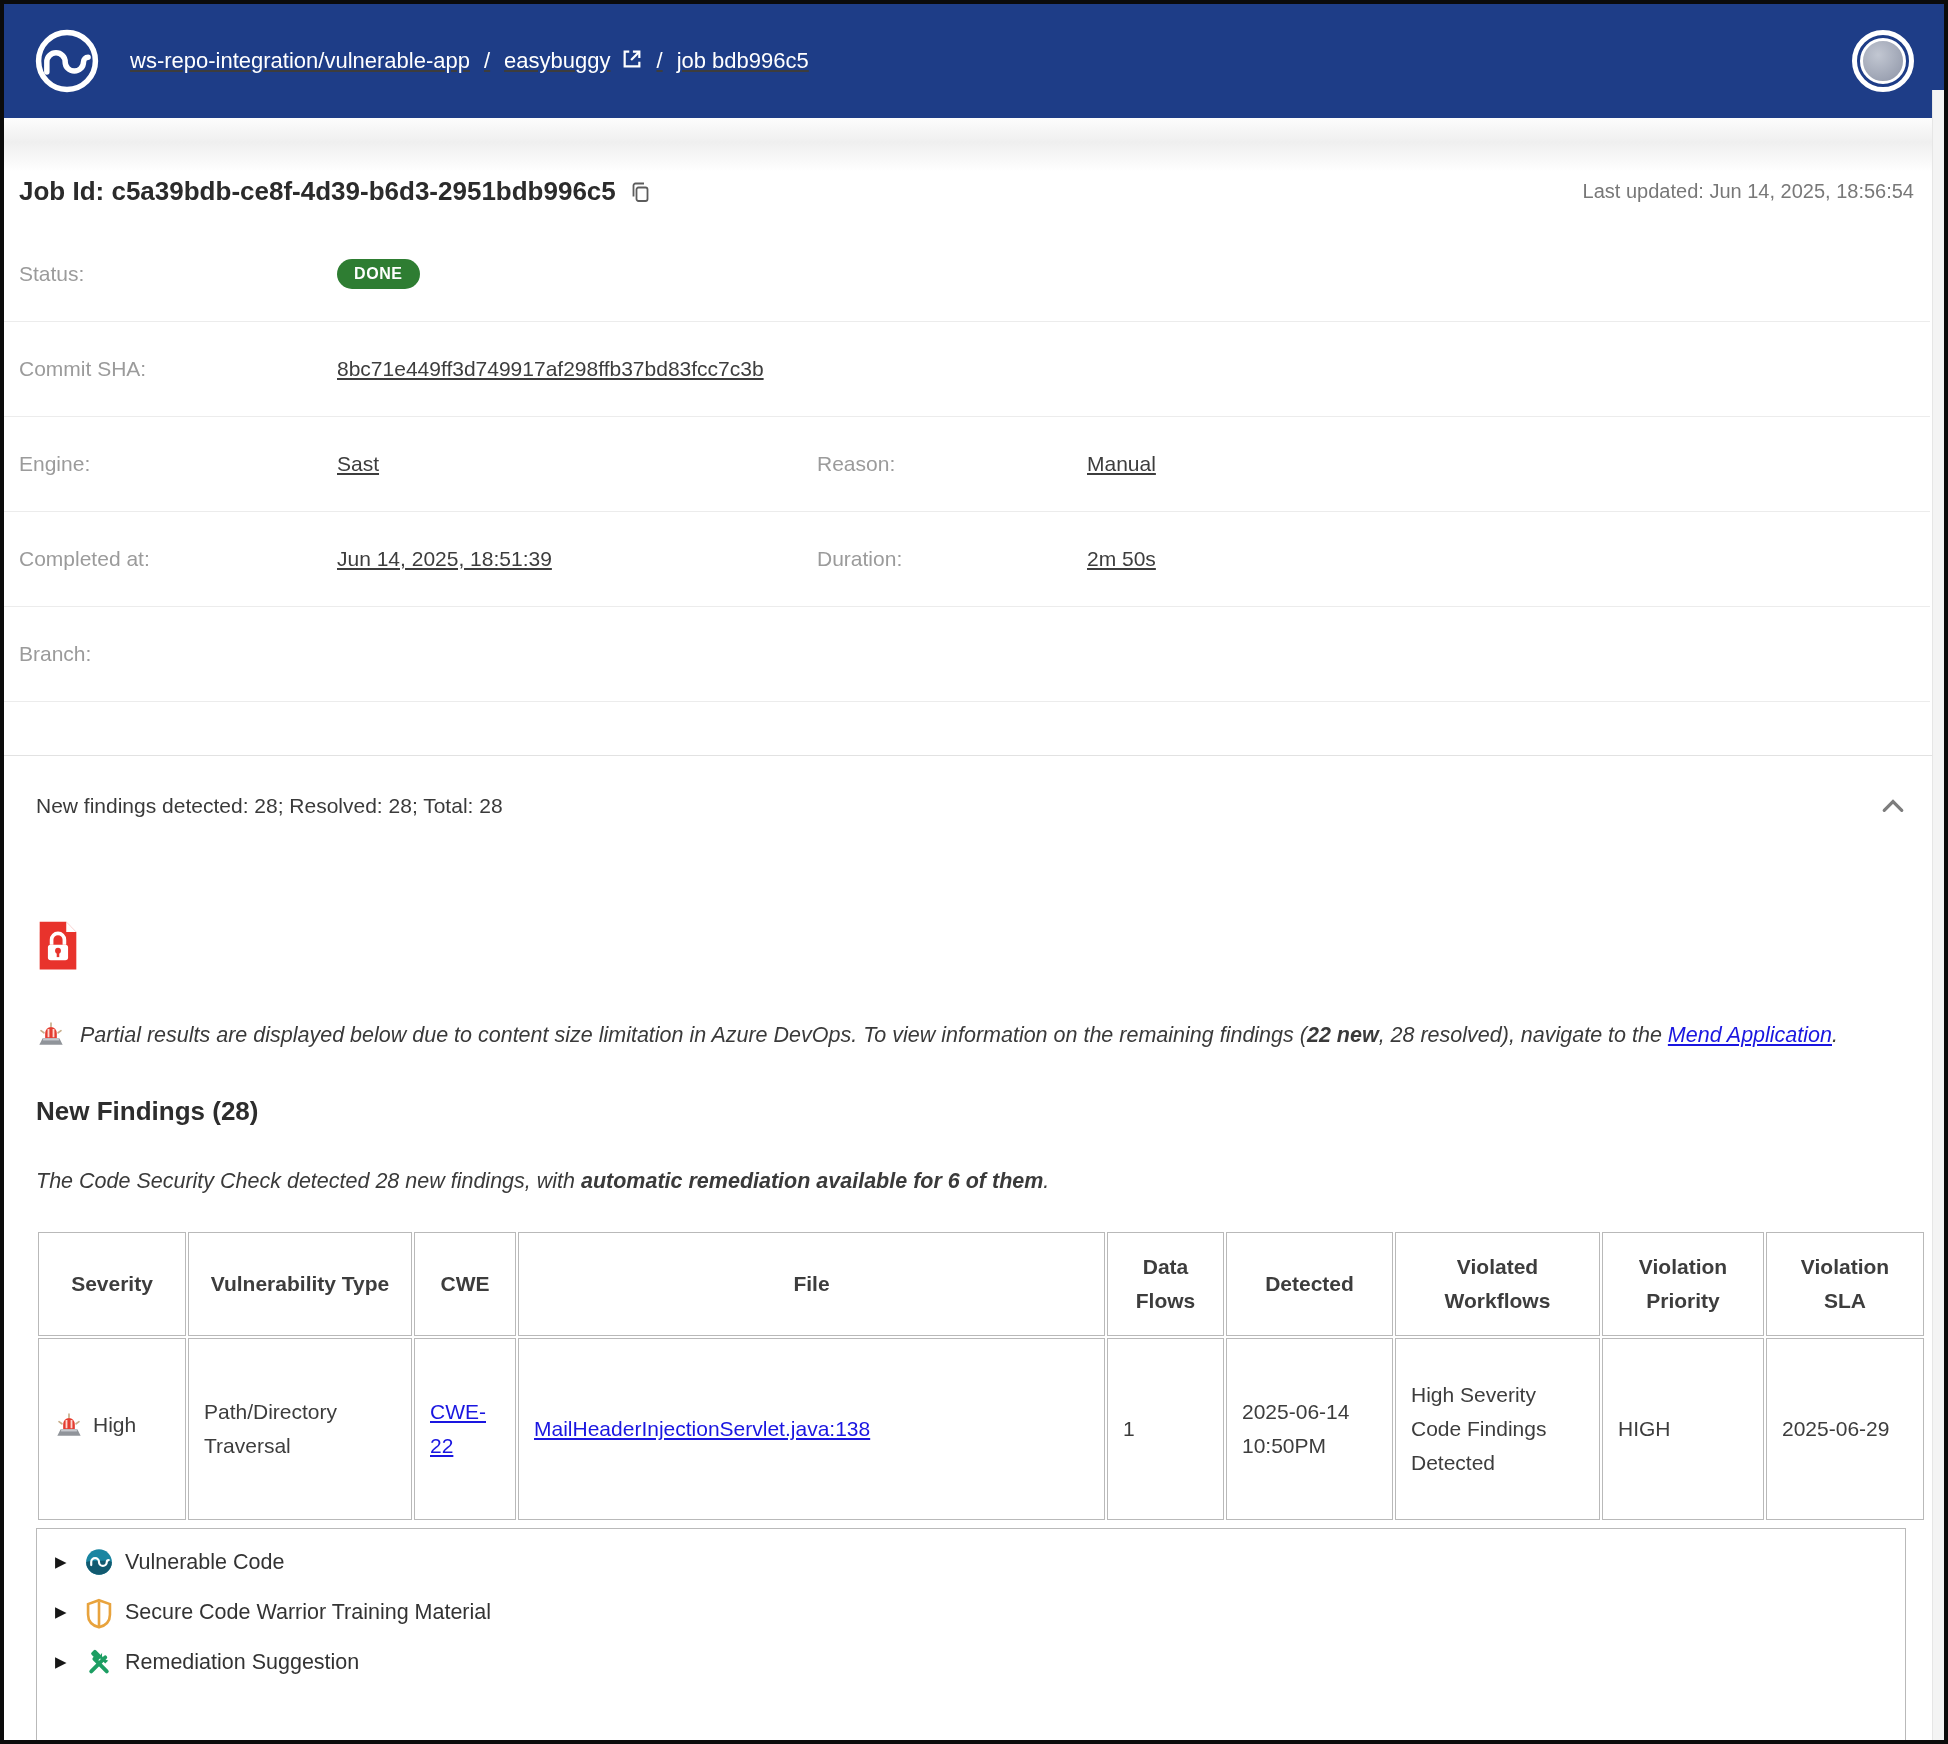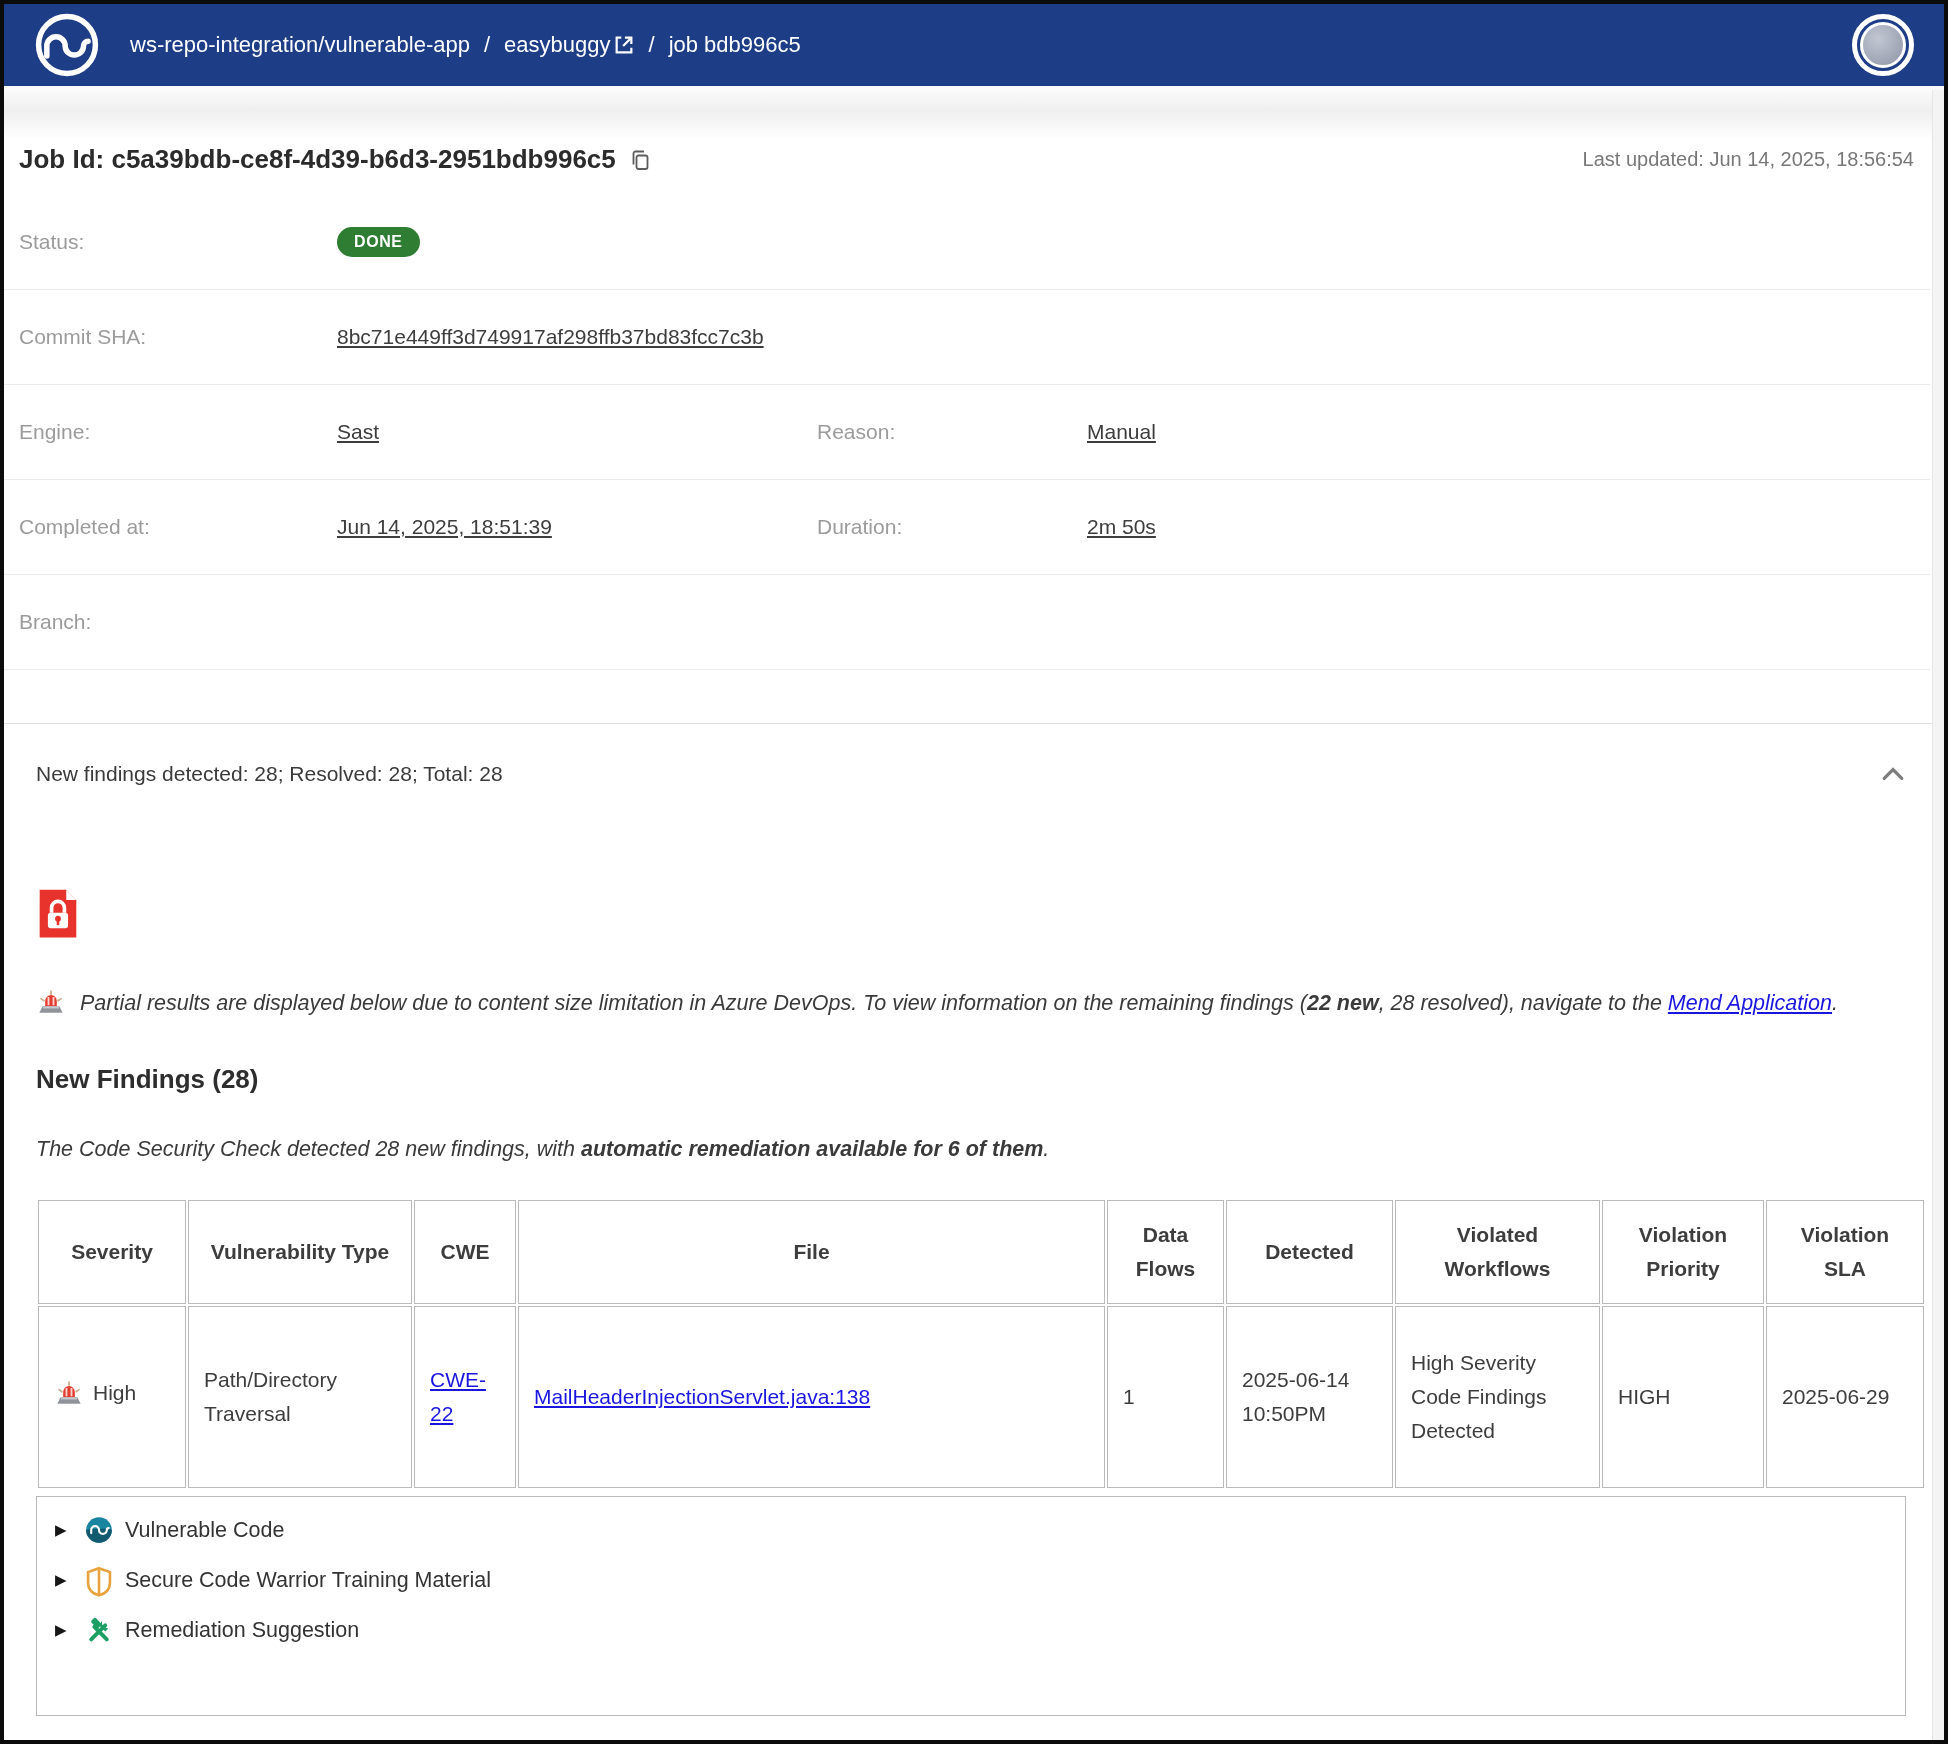--- a/index.html
+++ b/index.html
@@ -11,29 +11,30 @@
     position:relative;
     overflow:hidden;
     font-family:"Liberation Sans","DejaVu Sans",sans-serif;
     color:#3d3d3d;
   }
   
   .topbar {
     height:82px;
     background:var(--header-bg,#1e3d87);
     display:flex; align-items:center;
-    padding:0 30px;
+    padding:16px 30px;
+    text-decoration:underline;
   }
   .logo { width:66px; height:66px; flex:0 0 auto; }
   .breadcrumb {
     margin-left:30px; color:#fff; font-size:22px;
     display:flex; align-items:center; gap:14px; white-space:nowrap;
   }
   .crumb { color:#fff; text-decoration:none; }
-  .crumb-link { display:flex; align-items:center; gap:2px; cursor:pointer; }
+  .crumb-link { display:flex; gap:10px; cursor:pointer; }
   .ext-icon { width:22px; height:22px; display:inline-block; }
   .avatar { margin-left:auto; width:46px; height:46px; border-radius:50%;
     border:5px solid #fff; padding:3px; cursor:pointer; }
   .avatar-inner { width:100%; height:100%; border-radius:50%;
     background:radial-gradient(circle at 38% 35%, #c2c7d2, #8d94a6);
     border:3px solid #fff; box-sizing:border-box; }
   .under-header { height:54px;
     background:linear-gradient(180deg,#fdfdfd 0%,#efefef 45%,#ffffff 100%); }
   
   .jobbar { display:flex; align-items:center; padding:4px 30px 0 15px; }

